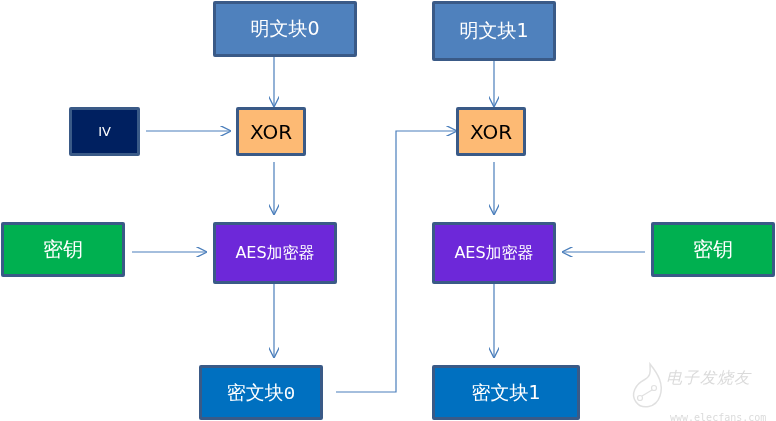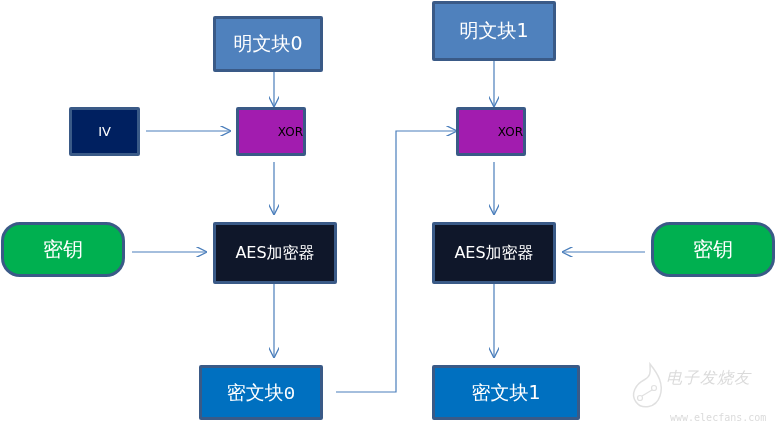--- a/index.html
+++ b/index.html
@@ -2,24 +2,24 @@
 <html><head>
   <meta charset="utf-8">
   <style>
     html, body { margin: 0; padding: 0; background: #ffffff; }
     body { width: 776px; height: 421px; position: relative; overflow: hidden;
            font-family: "DejaVu Sans", "Liberation Sans", sans-serif; }
     .box { position: absolute; box-sizing: border-box; border: 3px solid #3a5a87;
            border-radius: 2px; display: flex; align-items: center; justify-content: center;
            color: #ffffff; font-size: 19px; }
     .plain { background: #4f81bd; }
-    .xor { background: #a21caf; color: #000000; font-size: 12px; justify-content: flex-end; }
+    .xor { background: #fdba74; color: #000000; font-size: 20px; }
     .iv { background: #002060; font-size: 13px; }
-    .key { background: #00b050; font-size: 20px; border-radius: 19px; }
-    .aes { background: #0f172a; font-size: 16px; }
+    .key { background: #00b050; font-size: 20px; }
+    .aes { background: #6d28d9; font-size: 16px; }
     .cipher { background: #0070c0; }
     svg.lines { position: absolute; left: 0; top: 0; }
     .wm { position: absolute; left: 628px; top: 360px; width: 148px; height: 58px; opacity: 0.55; }
     .wm-title { position: absolute; left: 38px; top: 8px; font-size: 16px; color: #bdbdbd;
                 font-style: italic; letter-spacing: 1px; }
     .wm-url { position: absolute; left: 42px; top: 34px; font-size: 10px; color: #bdbdbd;
               font-family: "DejaVu Sans Mono", monospace; margin-top: 18px; }
   </style>
 </head>
 <body>
@@ -35,21 +35,21 @@
   <line x1="274" y1="162" x2="274" y2="214" stroke="#4a7ebb" stroke-width="1.2" marker-end="url(#arr)"></line>
   <line x1="132" y1="252" x2="206" y2="252" stroke="#4a7ebb" stroke-width="1.2" marker-end="url(#arr)"></line>
   <line x1="274" y1="283" x2="274" y2="357" stroke="#4a7ebb" stroke-width="1.2" marker-end="url(#arr)"></line>
   <polyline points="336,392 396,392 396,131 456,131" fill="none" stroke="#4a7ebb" stroke-width="1.2" marker-end="url(#arr)"></polyline>
   <line x1="494" y1="56" x2="494" y2="106" stroke="#4a7ebb" stroke-width="1.2" marker-end="url(#arr)"></line>
   <line x1="494" y1="162" x2="494" y2="214" stroke="#4a7ebb" stroke-width="1.2" marker-end="url(#arr)"></line>
   <line x1="645" y1="252" x2="563" y2="252" stroke="#4a7ebb" stroke-width="1.2" marker-end="url(#arr)"></line>
   <line x1="494" y1="283" x2="494" y2="357" stroke="#4a7ebb" stroke-width="1.2" marker-end="url(#arr)"></line>
 </svg>
 
-<div class="box plain" style="left:213px;top:1px;width:110px;height:56px;margin-top:15px;">
+<div class="box plain" style="left:213px;top:1px;width:144px;height:56px;">
   <span>明文块0</span>
 </div>
 <div class="box plain" style="left:432px;top:1px;width:124px;height:60px;">
   <span>明文块1</span>
 </div>
 
 <div class="box iv" style="left:69px;top:107px;width:71px;height:49px;">
   <span>IV</span>
 </div>
 <div class="box xor" style="left:236px;top:107px;width:70px;height:49px;">

